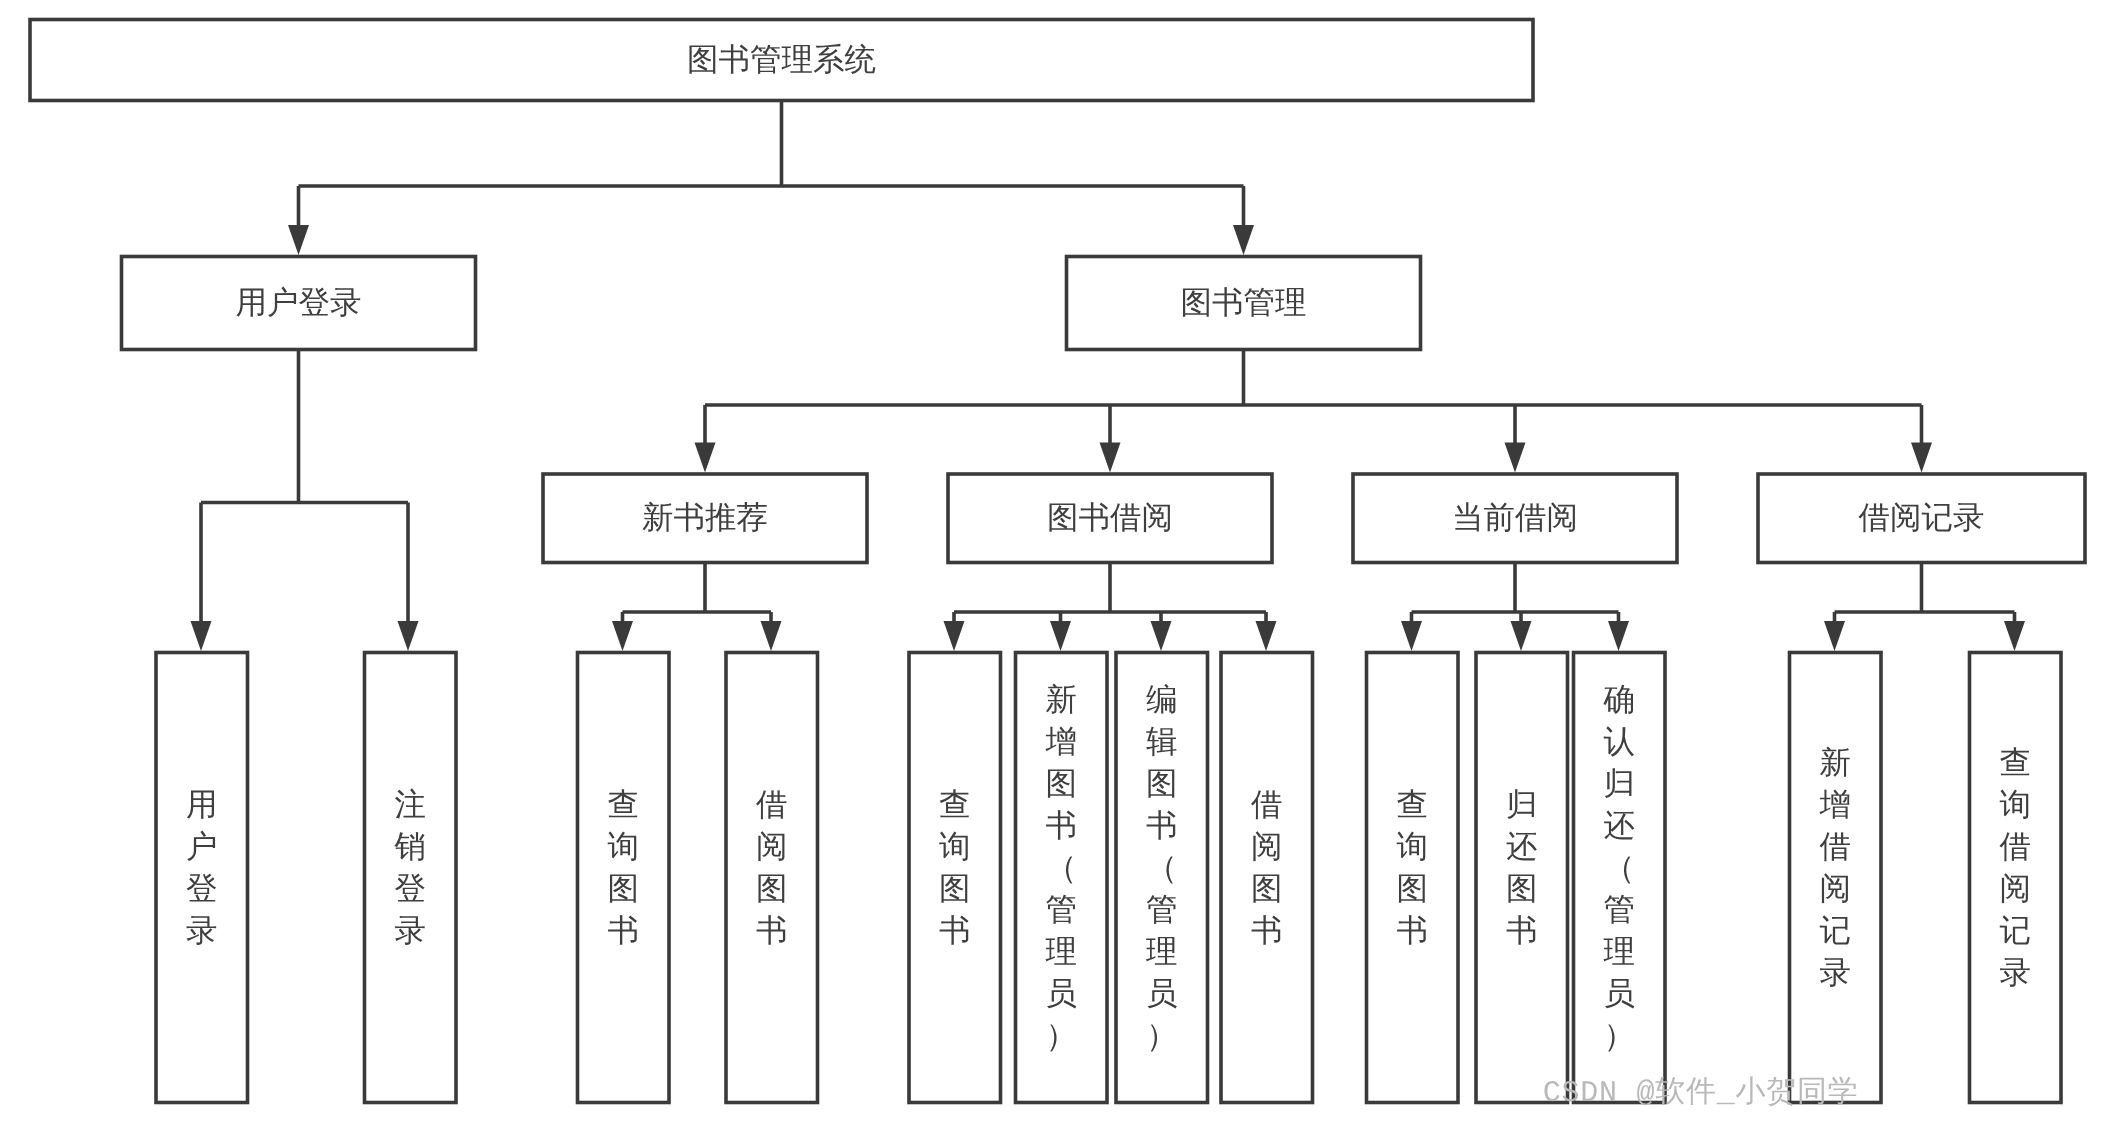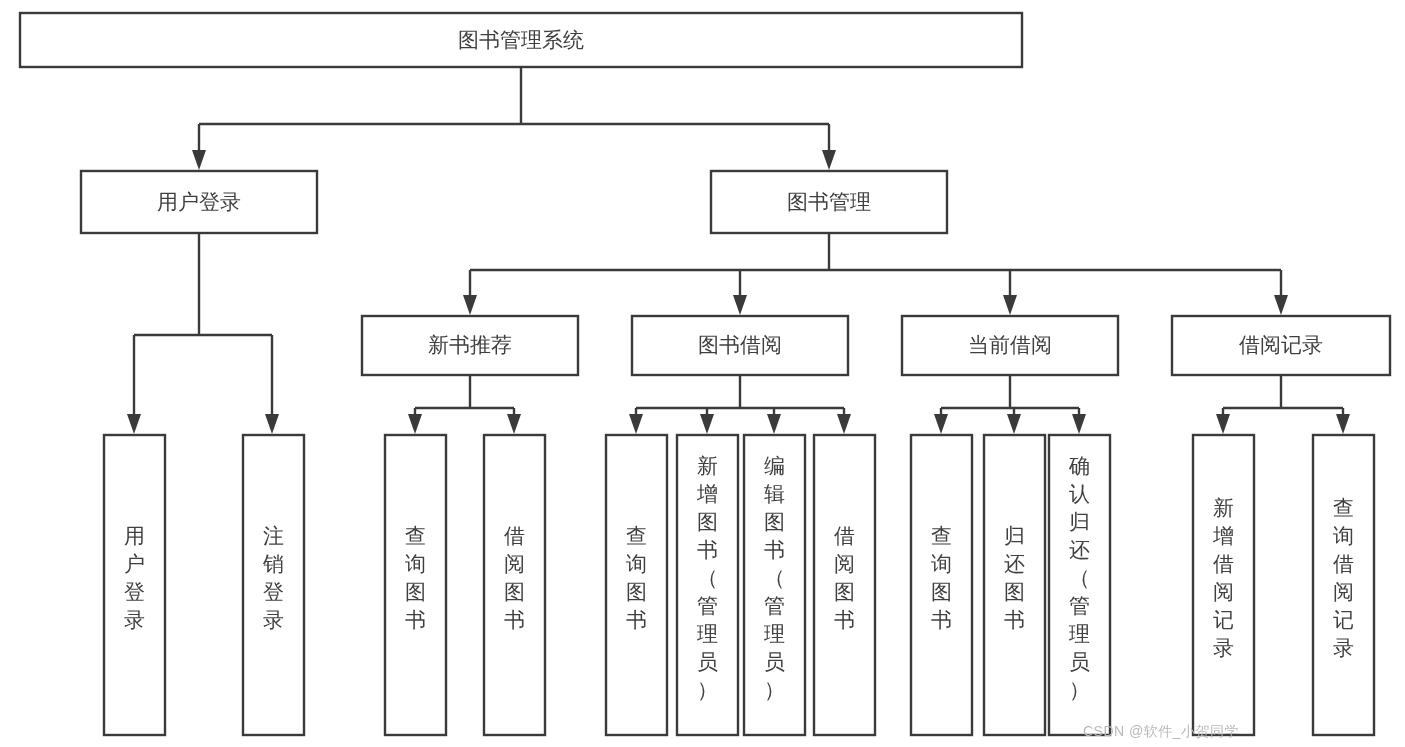--- a/index.html
+++ b/index.html
@@ -56,22 +56,22 @@
     fill: #3f3f3f;
     font-family: "Liberation Sans", "DejaVu Sans", sans-serif;
     font-size: 21px;
     text-anchor: middle;
     white-space: pre;
   }
   .watermark {
     position: absolute;
     right: 14px;
     bottom: 6px;
-    font-family: Liberation Sans, sans-serif;
-    font-size: 14px;
+    font-family: Liberation Mono, monospace;
+    font-size: 20px;
     color: #b9b9b9;
     letter-spacing: 0.5px;
     user-select: none;
     pointer-events: none;
     white-space: nowrap;
   }
 </style>
 </head>
 <body>
 

